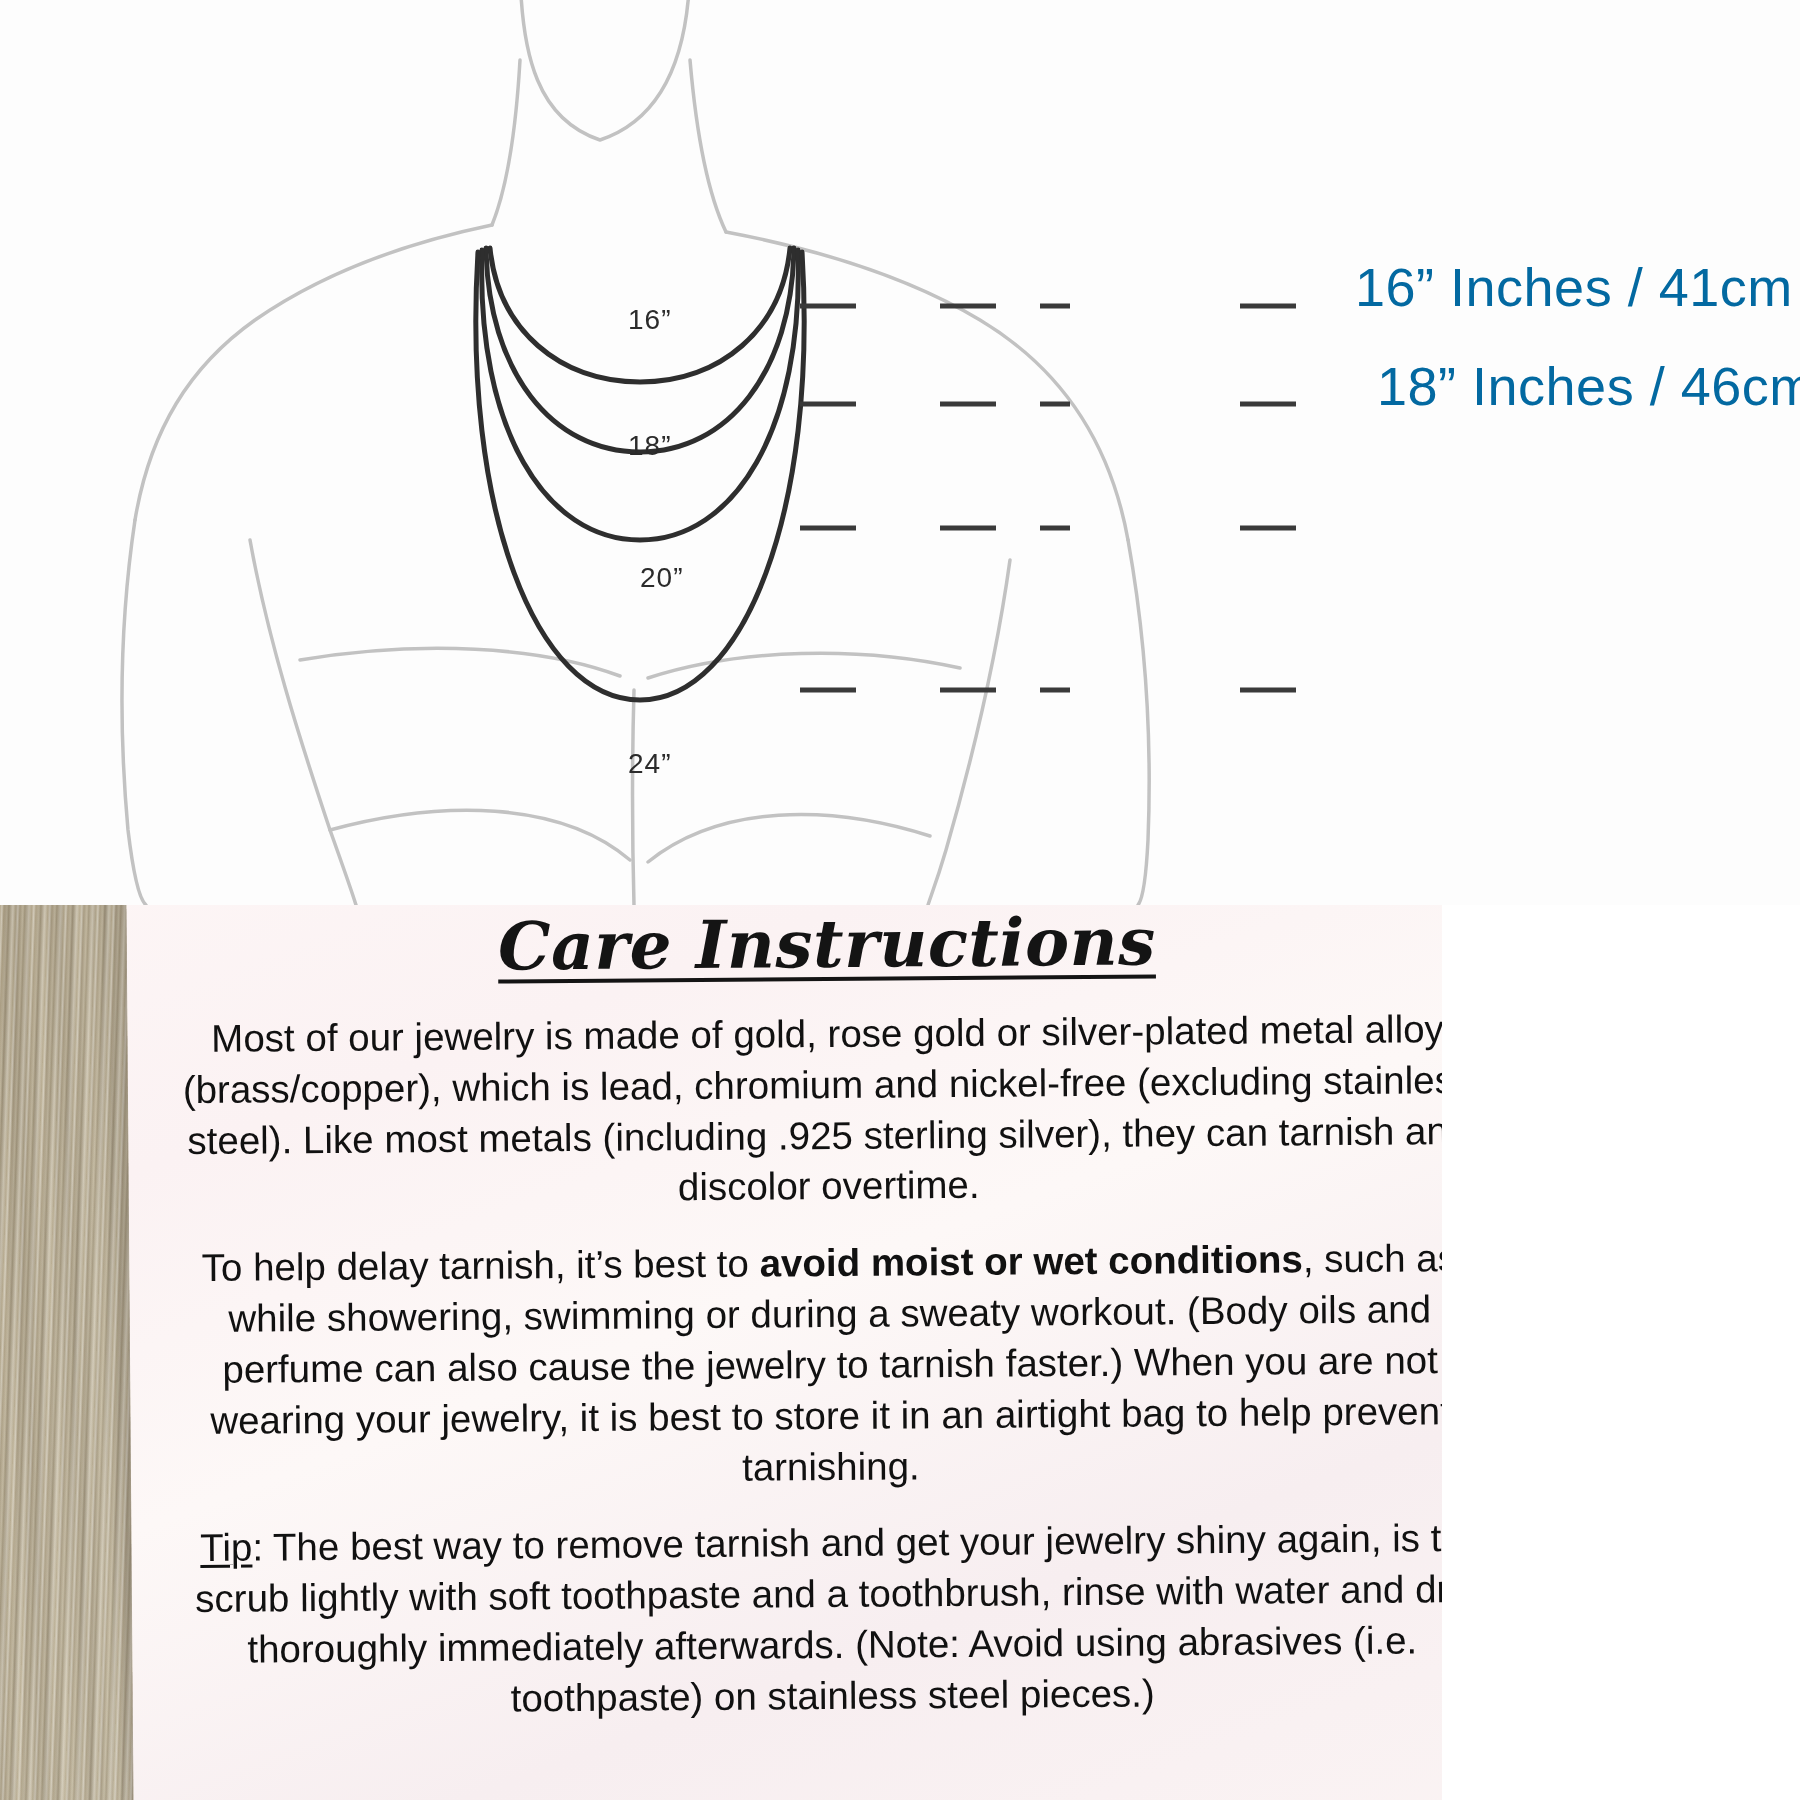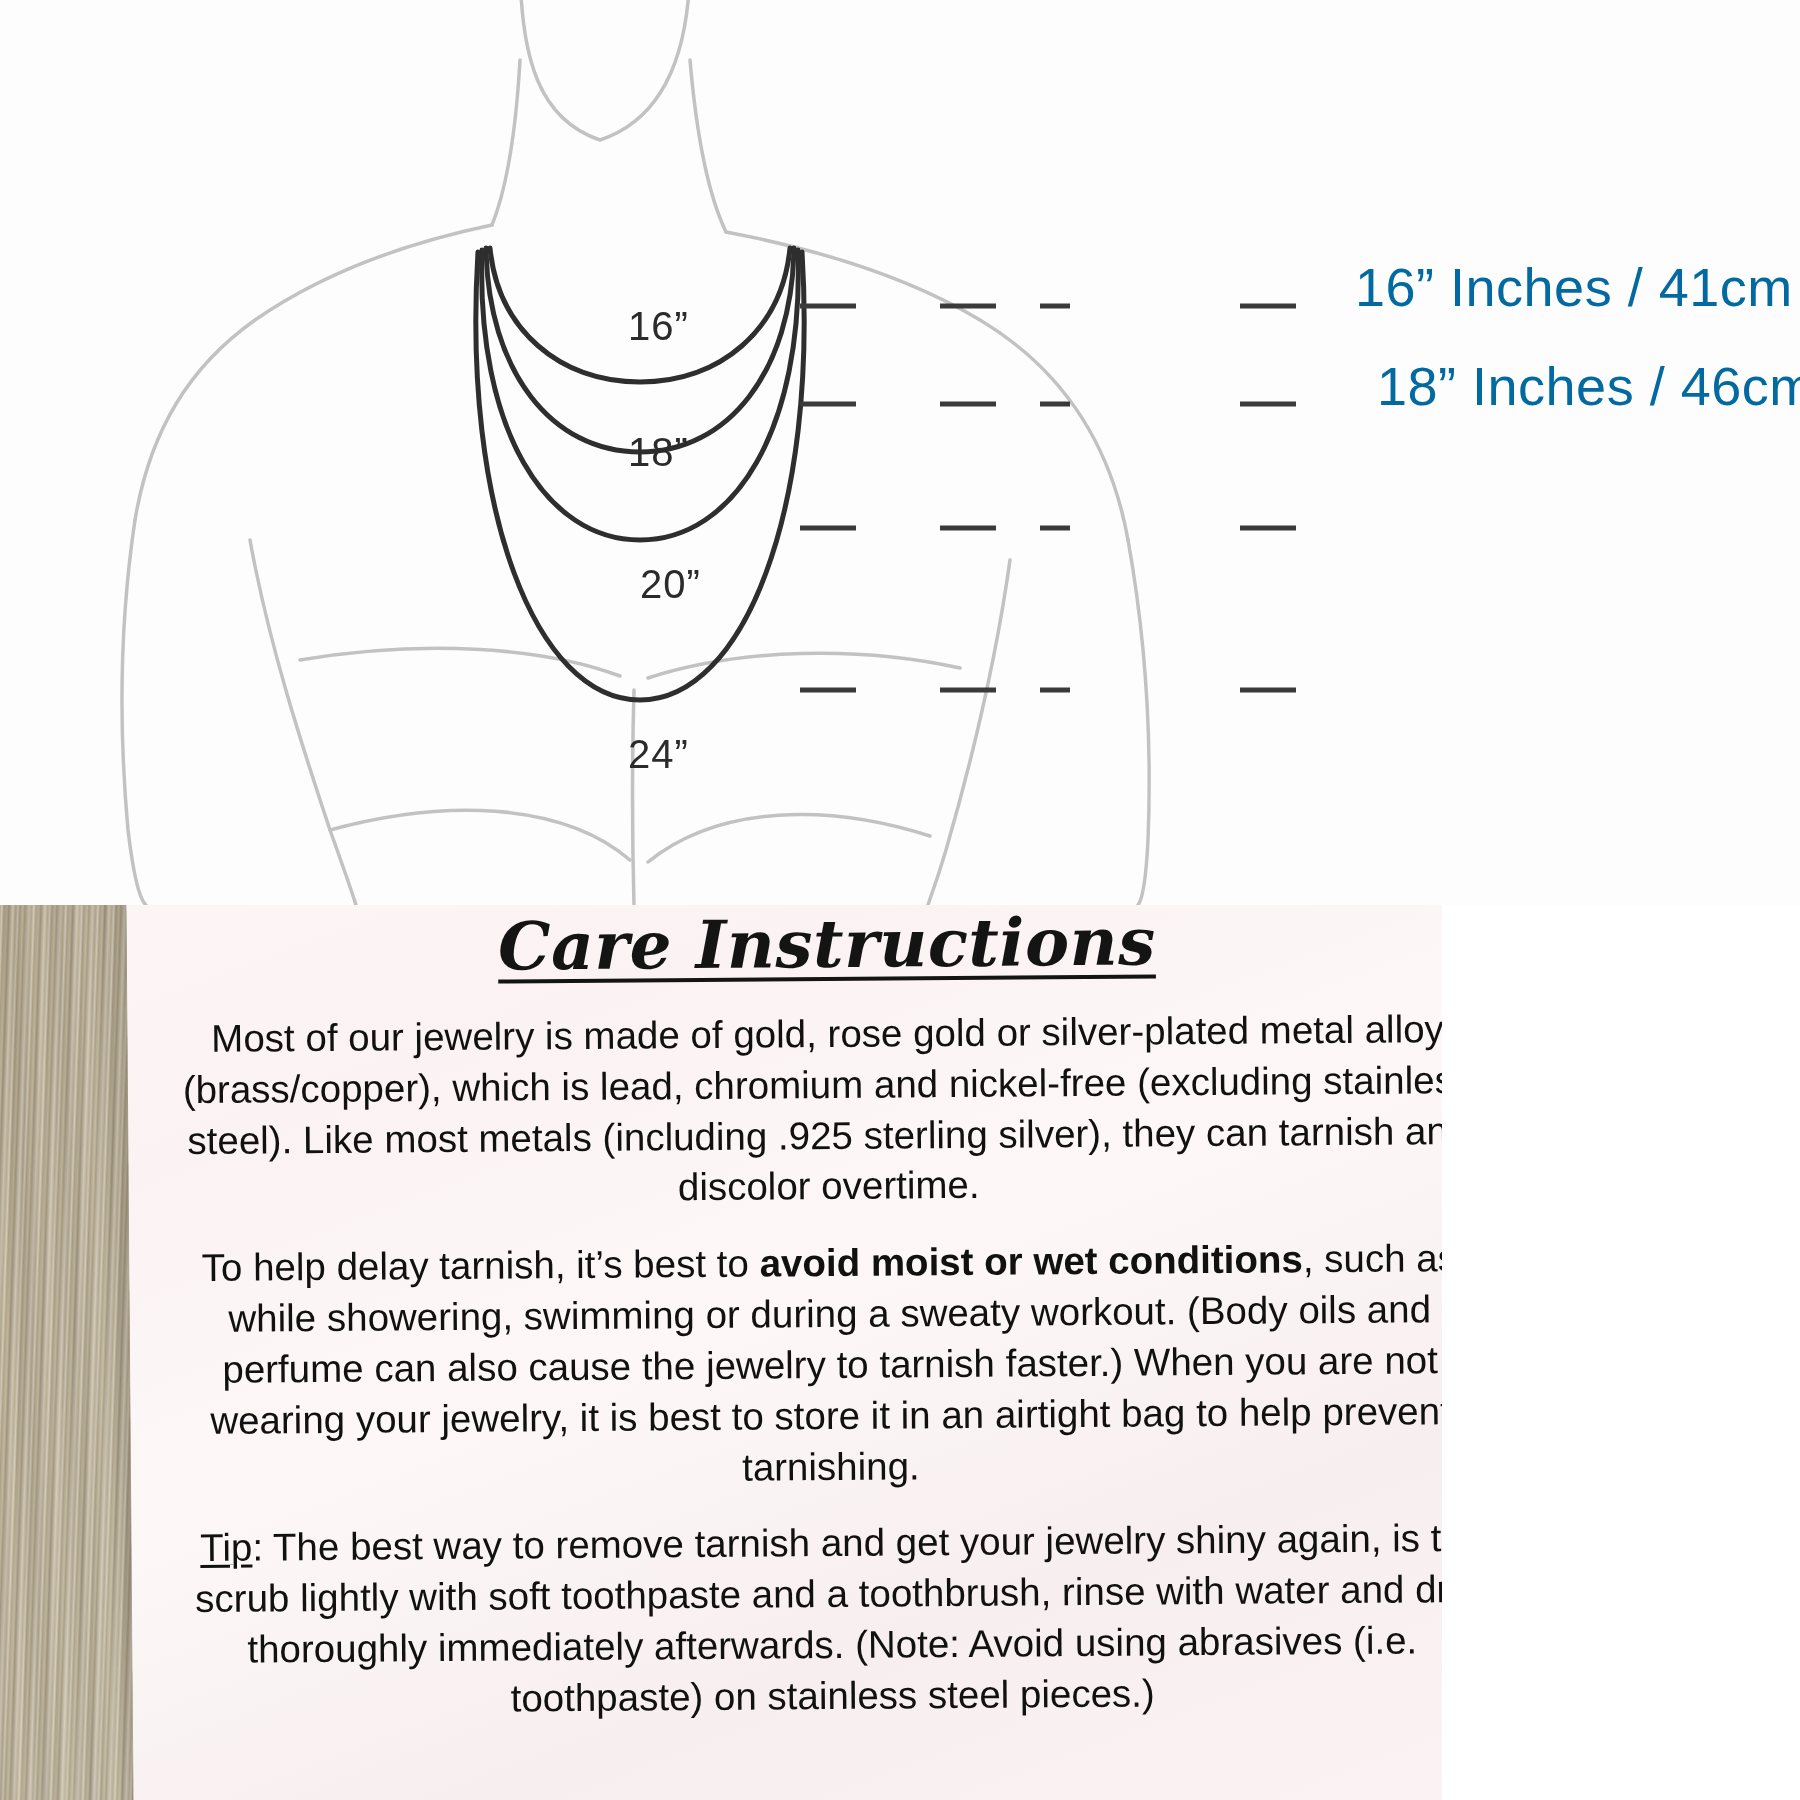--- a/index.html
+++ b/index.html
@@ -27,21 +27,21 @@
 
   #diagram-svg {
     position: absolute;
     left: 0;
     top: 0;
   }
 
   .len-label-on-body {
     position: absolute;
     font-family: "Liberation Sans", sans-serif;
-    font-size: 40px;
+    font-size: 28px;
     color: #2b2b2b;
     letter-spacing: 1px;
     white-space: nowrap;
   }
 
   .legend-row {
     position: absolute;
     display: flex;
     align-items: center;
     white-space: nowrap;
@@ -197,21 +197,21 @@
 
       <line x1="800" y1="690" x2="880" y2="690" stroke-dasharray="56 44"></line>
       <line x1="940" y1="690" x2="1070" y2="690" stroke-dasharray="56 44"></line>
       <line x1="1240" y1="690" x2="1340" y2="690" stroke-dasharray="56 44"></line>
     </g>
   </svg>
 
   <div class="len-label-on-body" style="left:628px; top:304px;">16”</div>
   <div class="len-label-on-body" style="left:628px; top:430px;">18”</div>
   <div class="len-label-on-body" style="left:640px; top:562px;">20”</div>
-  <div class="len-label-on-body" style="left:628px; top:732px;">24”</div>
+  <div class="len-label-on-body" style="left:628px; top:748px;">24”</div>
 
   <div class="legend-row" style="left:1355px; top:256px;">
     <span class="legend-text">16” Inches / 41cm</span>
   </div>
   <div class="legend-row" style="left:1355px; top:355px;margin-left:22px;">
     <span class="legend-text">18” Inches / 46cm</span>
   </div>
 </div>
 
 <div id="bottom-panel">

